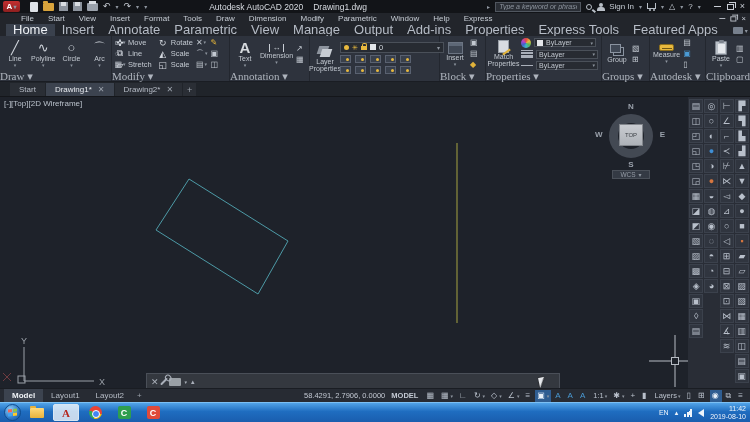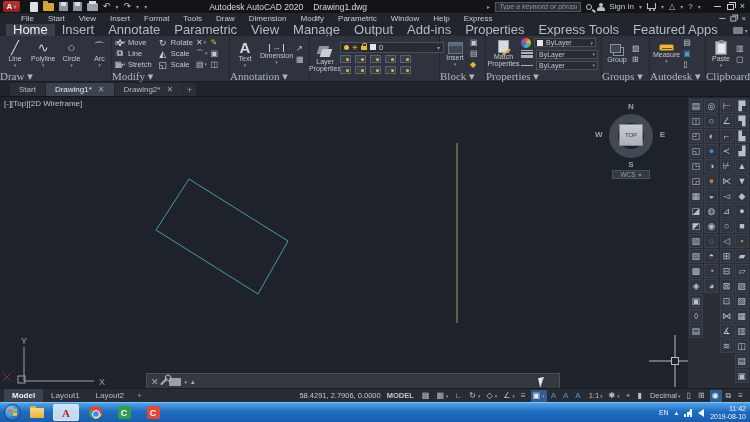--- a/index.html
+++ b/index.html
@@ -811,21 +811,21 @@
             <span class="slabel"></span>
 
         </span>
           <span class="sbtn">
           <span>▮</span>
             <span class="slabel"></span>
 
         </span>
           <span class="sbtn">
           <span></span>
-            <span class="slabel">Decimal</span>
+            <span class="slabel">Layers</span>
           <span class="dd">▾</span>
         </span>
           <span class="sbtn">
           <span>▯</span>
             <span class="slabel"></span>
 
         </span>
           <span class="sbtn">
           <span>⊞</span>
             <span class="slabel"></span>

